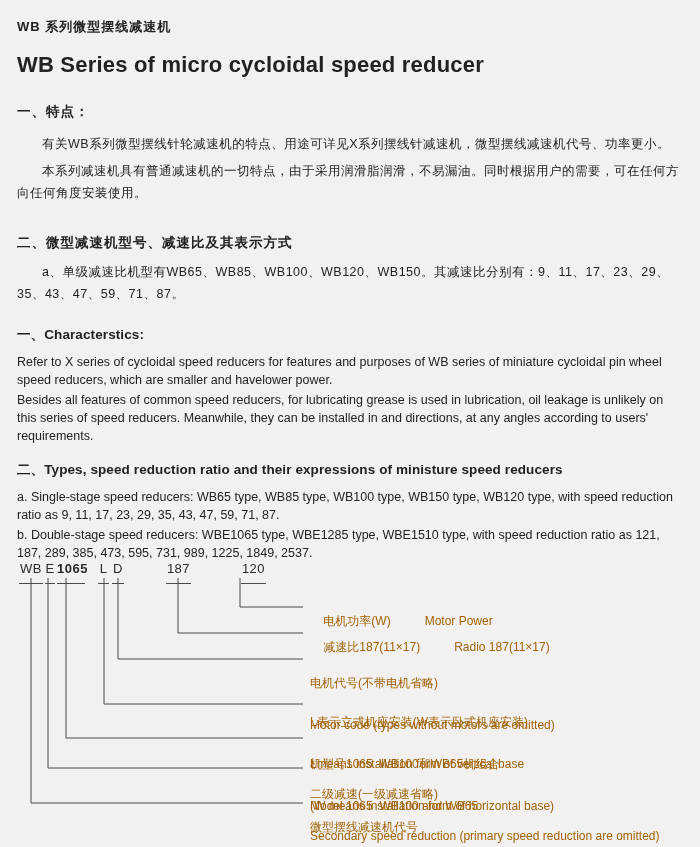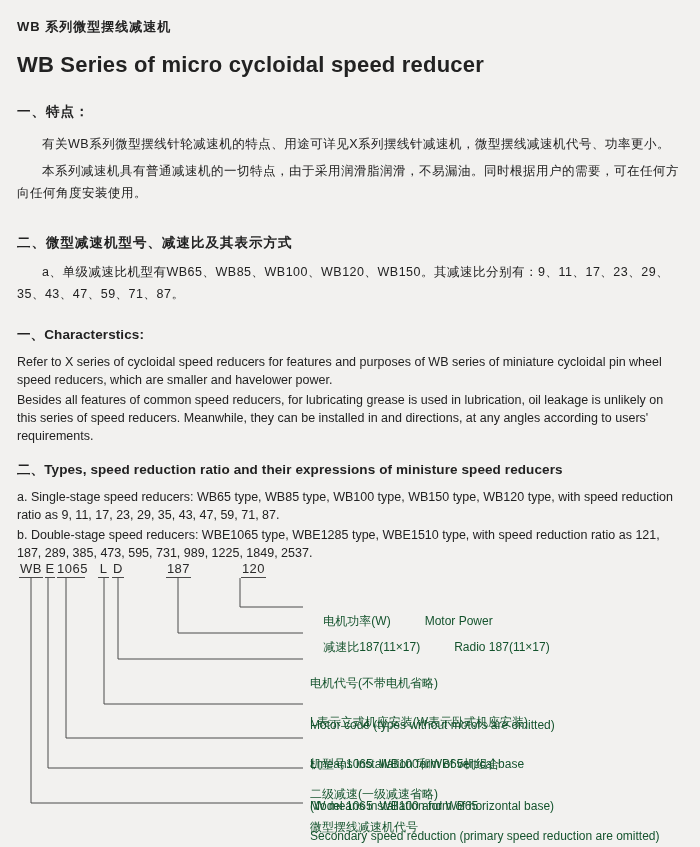--- a/index.html
+++ b/index.html
@@ -21,32 +21,32 @@
   .sec2-zh .p-zh{margin-bottom:6px;}
 
   
   .diagram{position:absolute;left:0;top:558px;width:700px;height:289px;}
   .diagram svg{position:absolute;left:0;top:0;}
   .code-part{
     position:absolute;top:4px;
     font-size:13px;line-height:14px;
     text-align:center;
     border-bottom:1.5px solid #4a4a4a;
-    padding-bottom:1px;
+    padding-bottom:7px;
     color:#2a2a2a;
     letter-spacing:0.5px;
   }
   .cp-wb{left:19px;width:24px;}
   .cp-e{left:45px;width:10px;}
-  .cp-1065{left:57px;width:28px;}
+  .cp-1065{left:57px;width:28px;font-weight:bold;}
   .cp-l{left:98px;width:11px;}
   .cp-d{left:112px;width:12px;}
   .cp-187{left:166px;width:25px;}
   .cp-120{left:241px;width:25px;}
-  .dlabel{position:absolute;left:310px;font-size:12px;line-height:14px;color:#14532d;white-space:pre-wrap;}
+  .dlabel{position:absolute;left:310px;font-size:12px;line-height:14px;color:#a16207;white-space:pre-wrap;}
   .dlabel .en-inline{margin-left:34px;}
   .dl-1{top:42px;}
   .dl-2{top:68px;}
   .dl-3{top:90px;}
   .dl-4{top:129px;}
   .dl-5{top:171px;}
   .dl-6{top:201px;}
   .dl-7{top:234px;}
 </style>
 </head>

